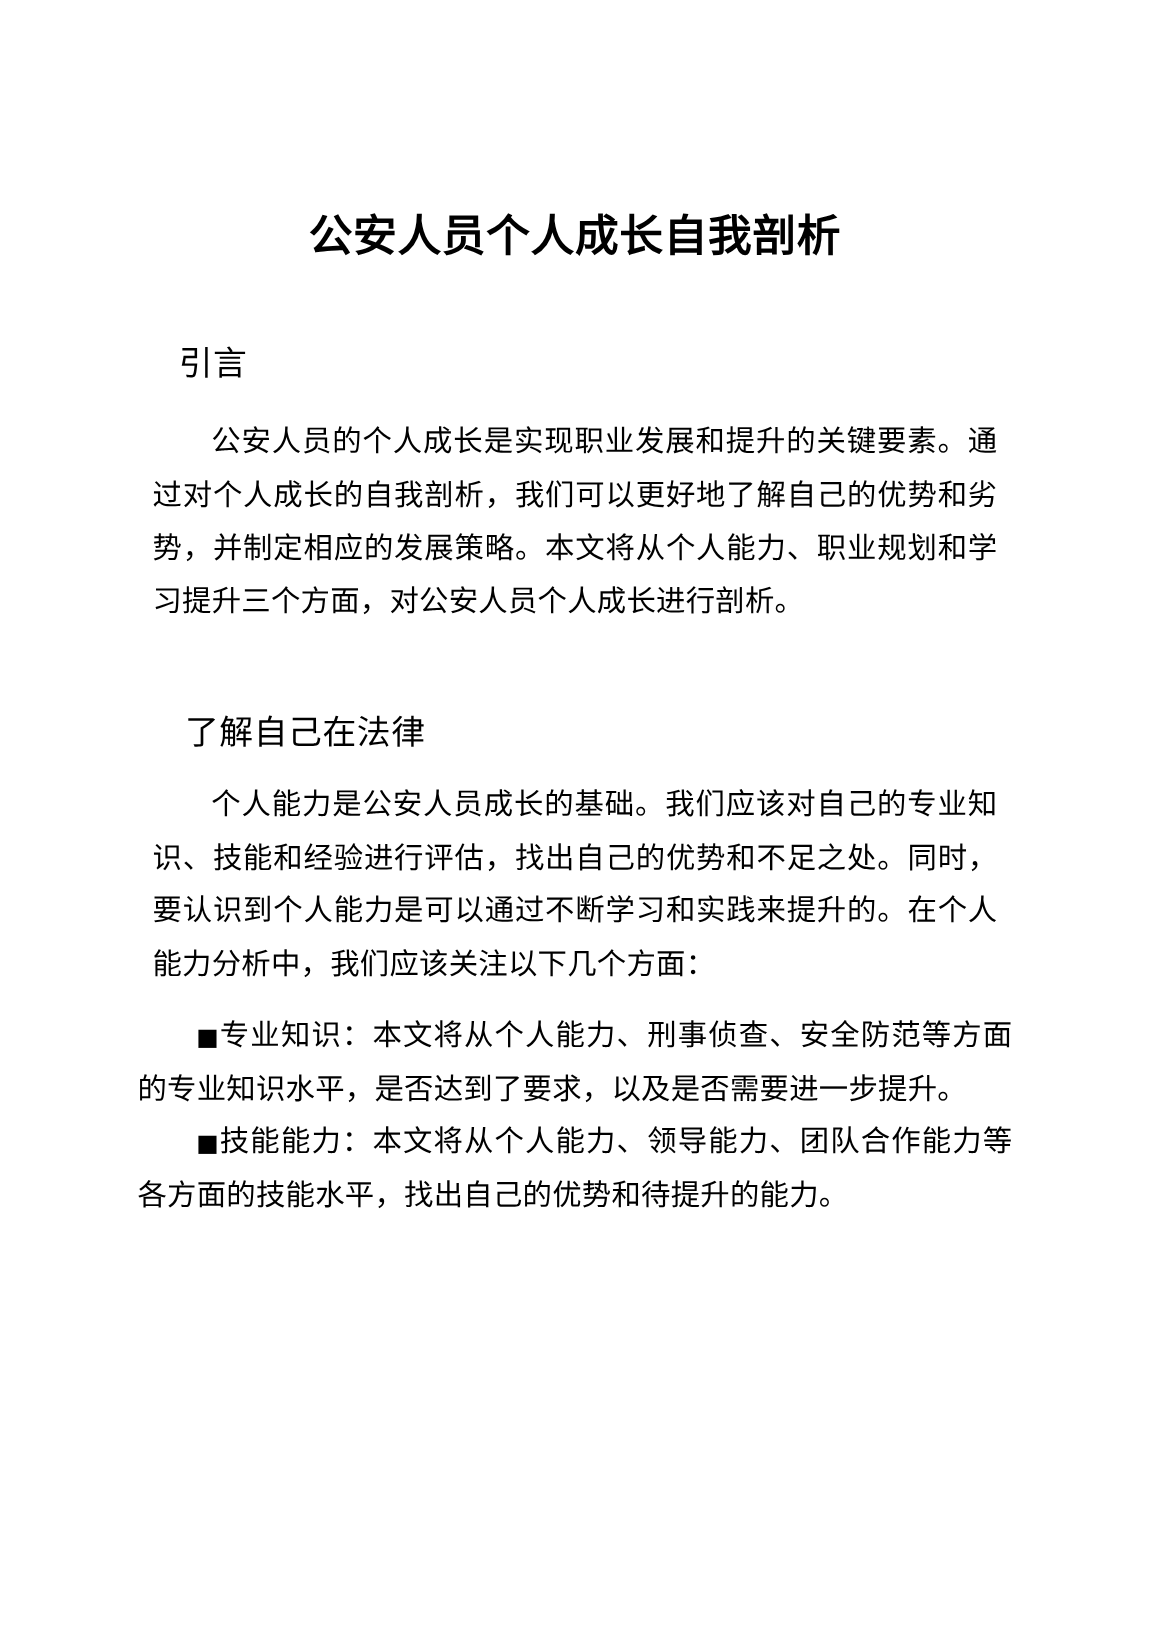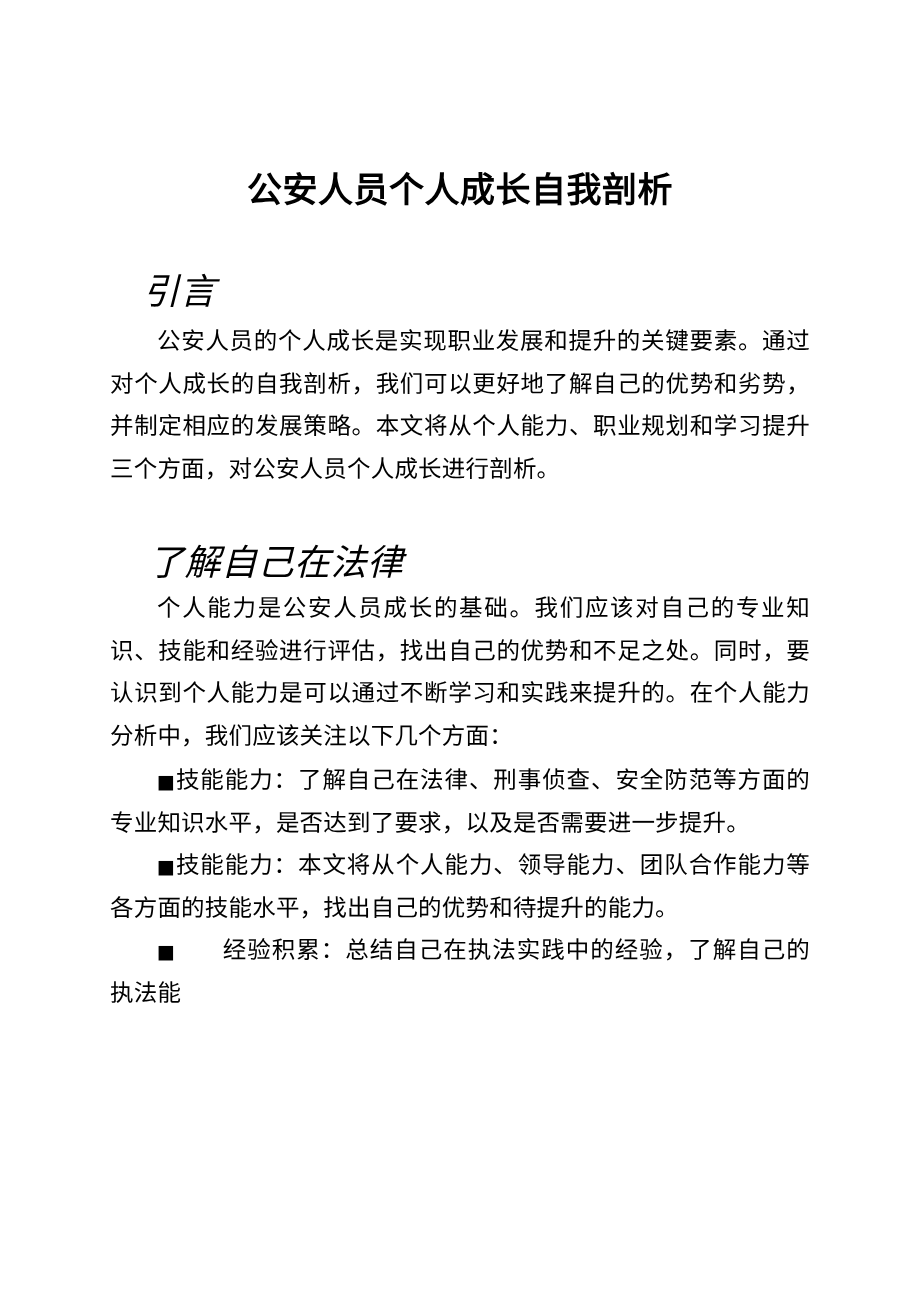--- a/index.html
+++ b/index.html
@@ -41,40 +41,39 @@
     letter-spacing: 0.5px;
     margin: 0;
     padding-top: 168px;
     white-space: nowrap;
   }
 
   
   .h1 {
     font-family: "DejaVu Sans", "Liberation Sans", sans-serif;
     font-weight: 400;
-    font-size: 36px;
+    font-size: 27px;
     line-height: 34px;
     margin: 0;
     padding-left: 33px;
     letter-spacing: 0.5px;
     white-space: nowrap;
-    font-style: italic;
   }
   .h1.first { padding-top: 63px; }
   .h1.second { padding-top: 56px; padding-left: 38px; }
 
   
   .para {
     font-family: "DejaVu Serif", "Liberation Serif", serif;
     font-size: 23.5px;
     line-height: 42.5px;
     text-align: justify;
     text-justify: inter-character;
     text-align-last: left;
-    margin: 0;
+    margin: 12px;
     letter-spacing: 0.2px;
     word-break: break-all;
   }
   .para.lead { padding-top: 11px; text-indent: 2em; }
   .para.lead2 { padding-top: 9px; text-indent: 2em; font-family: Liberation Mono, monospace; }
 
   
   .bullet {
     font-family: "DejaVu Serif", "Liberation Serif", serif;
     font-size: 23.5px;
@@ -105,20 +104,19 @@
     <h1 class="doc-title">公安人员个人成长自我剖析</h1>
 
     <h2 class="h1 first">引言</h2>
 
     <p class="para lead">公安人员的个人成长是实现职业发展和提升的关键要素。通过对个人成长的自我剖析，我们可以更好地了解自己的优势和劣势，并制定相应的发展策略。本文将从个人能力、职业规划和学习提升三个方面，对公安人员个人成长进行剖析。</p>
 
     <h2 class="h1 second">了解自己在法律</h2>
 
     <p class="para lead2">个人能力是公安人员成长的基础。我们应该对自己的专业知识、技能和经验进行评估，找出自己的优势和不足之处。同时，要认识到个人能力是可以通过不断学习和实践来提升的。在个人能力分析中，我们应该关注以下几个方面：</p>
 
-    <p class="bullet"><span class="marker">■</span><span>技能能力：了解自己在法律、刑事侦查、安全防范等方面的专业知识水平，是否达到了要求，以及是否需要进一步提升。</span></p>
+    <p class="bullet"><span class="marker">■</span><span>专业知识：本文将从个人能力、刑事侦查、安全防范等方面的专业知识水平，是否达到了要求，以及是否需要进一步提升。</span></p>
 
     <p class="bullet"><span class="marker">■</span><span>技能能力：本文将从个人能力、领导能力、团队合作能力等各方面的技能水平，找出自己的优势和待提升的能力。</span></p>
 
-    <p class="bullet"><span class="marker">■</span><span class="gap-wide"></span><span>经验积累：总结自己在执法实践中的经验，了解自己的执法能</span></p>
 
   </div>
 </div>
 
 </body></html>

